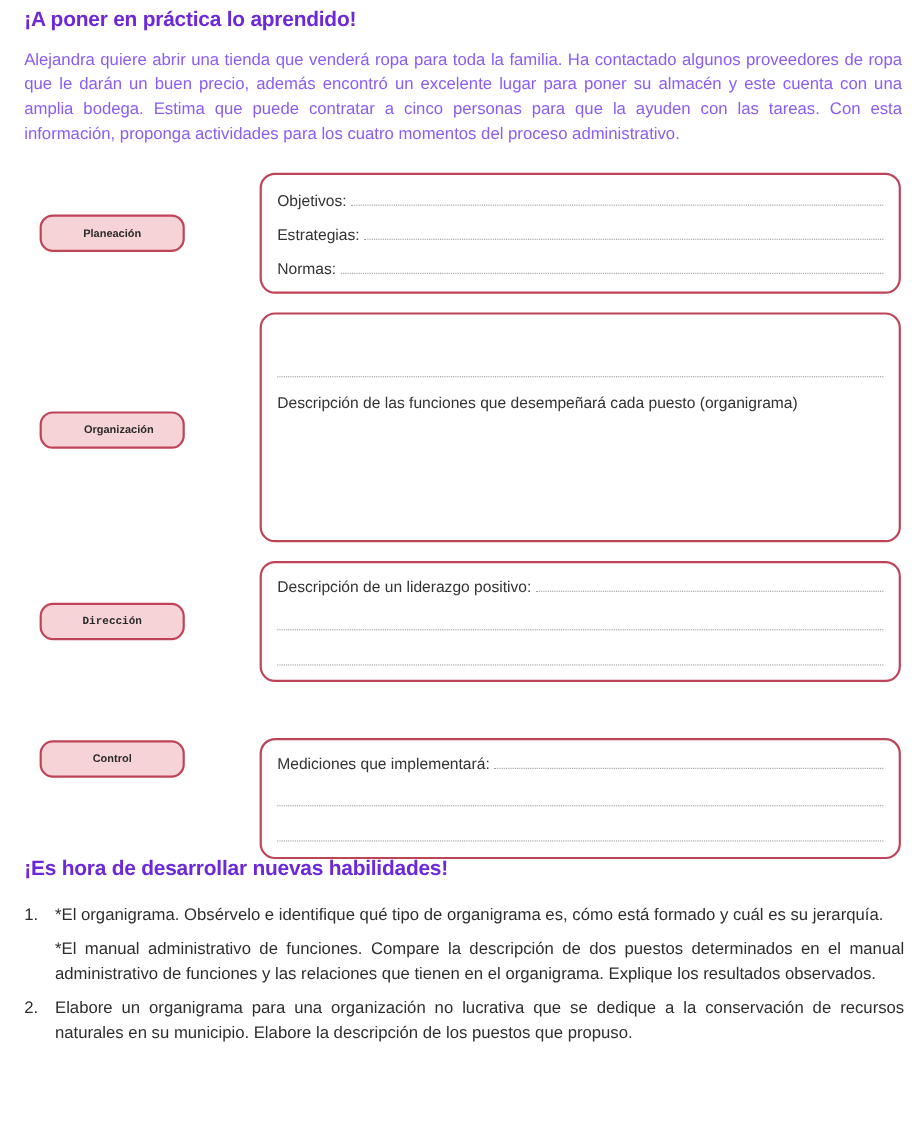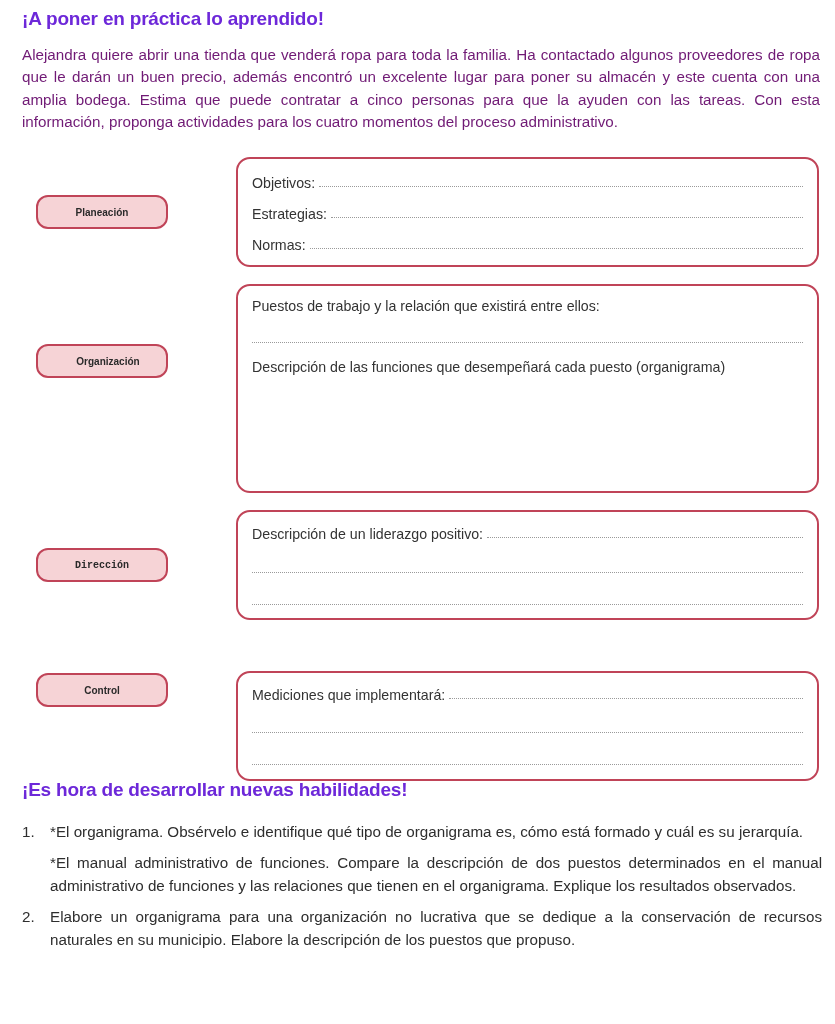--- a/index.html
+++ b/index.html
@@ -27,21 +27,21 @@
     #h2 { top: 779px; }
 
     .intro {
       position: absolute;
       left: 22px;
       top: 44px;
       width: 798px;
       font-size: 15.2px;
       line-height: 22.4px;
       text-align: justify;
-      color: #701a75;
+      color: #8b5cf6;
     }
 
     .pill {
       position: absolute;
       left: 36px;
       width: 132px;
       height: 34px;
       box-sizing: border-box;
       border: 2px solid #c04458;
       border-radius: 12px;
@@ -130,27 +130,24 @@
   <div class="row" style="top:78px;">
     <span class="lbl">Normas:</span>
     <span class="dots"></span>
   </div>
   <div class="row" style="top:47px;">
     <span class="lbl">Estrategias:</span>
     <span class="dots"></span>
   </div>
 </div>
 
-<div class="pill" style="top:344px;padding-left:12px;">
+<div class="pill" style="top:374px;padding-left:12px;">
   <span>Organización</span>
 </div>
 <div class="box" style="top:284px; height:209px;">
-  <div class="row" style="top:12px;">
-    <span class="lbl">Puestos de trabajo y la relación que existirá entre ellos:</span>
-  </div>
   <div class="line" style="top:56px;"></div>
   <div class="row" style="top:73px;">
     <span class="lbl">Descripción de las funciones que desempeñará cada puesto (organigrama)</span>
   </div>
 </div>
 
 <div class="pill" style="top:548px;font-family:Liberation Mono, monospace;">
   <span>Dirección</span>
 </div>
 <div class="box" style="top:510px; height:110px;">

